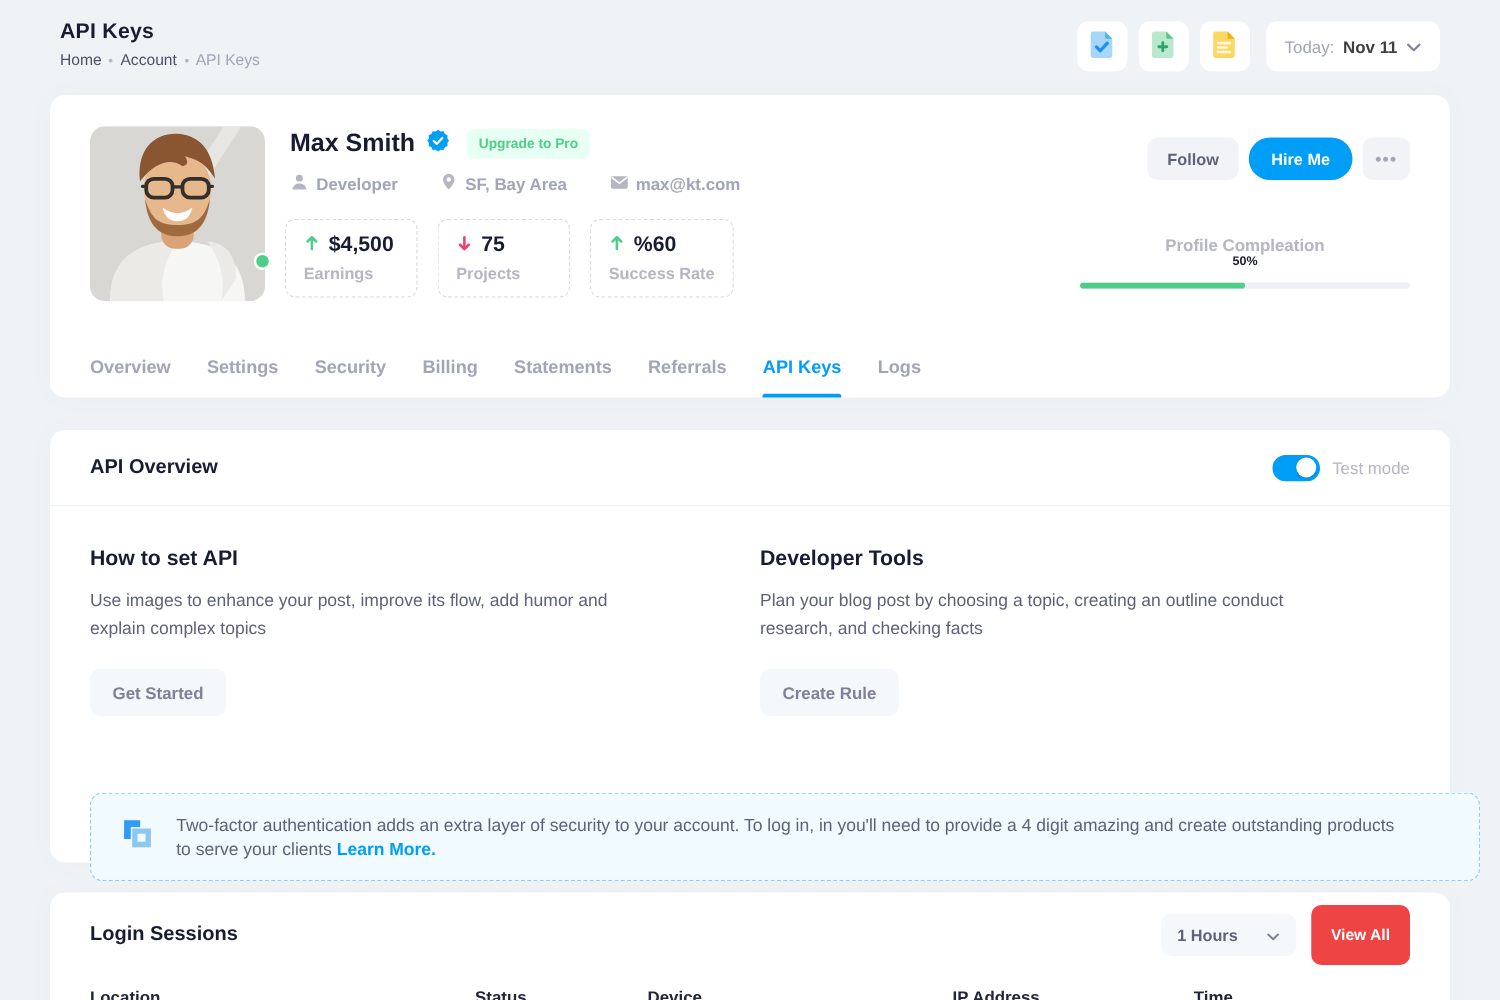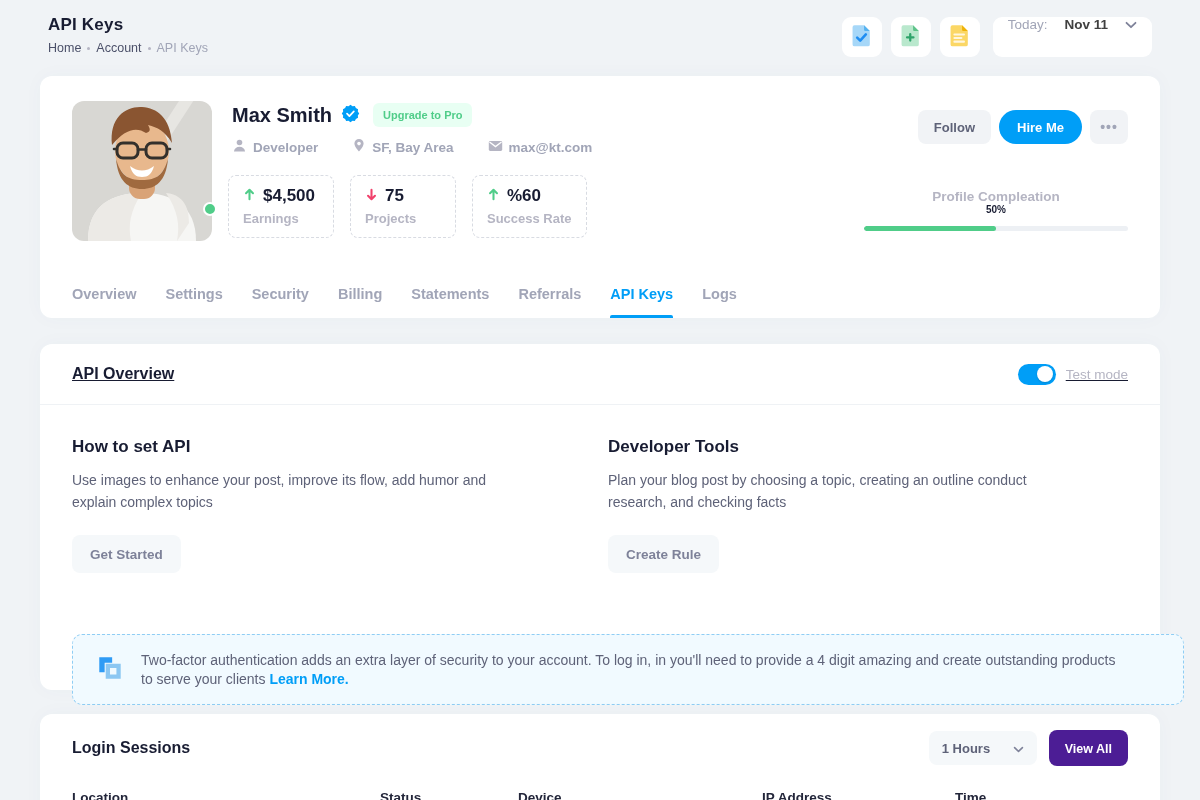--- a/index.html
+++ b/index.html
@@ -15,21 +15,21 @@
   
   .page-head { position:absolute; left:48px; top:15px; }
   .page-title { font-size:17px; font-weight:700; color:#181c32; letter-spacing:.2px; }
   .breadcrumb { margin-top:6px; font-size:12.5px; color:#4b5069; display:flex; align-items:center; gap:6px; }
   .crumb { cursor:pointer; }
   .crumb.muted { color:#a1a5b7; cursor:default; }
   .crumb-dot { width:3px; height:3px; border-radius:50%; background:#b5b5c3; display:inline-block; }
 
   .head-actions { position:absolute; top:17px; right:48px; display:flex; align-items:center; gap:9px; }
   .icon-btn { width:40px; height:40px; background:#fff; border:none; border-radius:9px; display:flex; align-items:center; justify-content:center; cursor:pointer; }
-  .date-btn { height:40px; background:#fff; border:none; border-radius:9px; display:flex; align-items:flex-start; gap:17px; padding:0 15px; margin-left:4px; cursor:pointer; font-family:inherit; }
+  .date-btn { height:40px; background:#fff; border:none; border-radius:9px; display:flex; align-items:center; gap:7px; padding:0 15px; margin-left:4px; cursor:pointer; font-family:inherit; }
   .date-prefix { font-size:13.5px; color:#a1a5b7; }
   .date-value { font-size:13.5px; color:#404040; font-weight:700; }
 
   
   .card-profile { left:40px; top:76px; width:1120px; height:242px; }
   .avatar-wrap { position:absolute; left:32px; top:25px; width:140px; height:140px; }
   .avatar { width:140px; height:140px; border-radius:12px; overflow:hidden; display:block; }
   .status-dot { position:absolute; left:131px; top:101px; width:14px; height:14px; border-radius:50%; background:#50cd89; border:2px solid #fff; }
 
   .name-row { position:absolute; left:192px; top:27px; display:flex; align-items:center; gap:9px; }
@@ -56,21 +56,21 @@
   .progress-track { margin-top:11px; height:5px; background:#edf0f4; border-radius:3px; overflow:hidden; }
   .progress-fill { height:100%; width:50%; background:#50cd89; border-radius:3px; }
 
   .tabs { position:absolute; left:32px; bottom:0; height:48px; display:flex; align-items:center; gap:29px; }
   .tab { position:relative; height:100%; display:flex; align-items:center; font-size:14.5px; font-weight:600; color:#a1a5b7; cursor:pointer; }
   .tab.active { color:#009ef7; }
   .tab.active::after { content:""; position:absolute; left:0; right:0; bottom:0; height:3px; background:#009ef7; border-radius:2px 2px 0 0; }
 
   
   .card-api { left:40px; top:344px; width:1120px; height:346px; }
-  .api-head { height:61px; border-bottom:1px solid #eff2f5; display:flex; align-items:center; justify-content:space-between; padding:0 32px;text-decoration:underline; }
+  .api-head { height:61px; border-bottom:1px solid #eff2f5; display:flex; align-items:center; justify-content:space-between; padding:0 32px; }
   .api-title { font-size:16px; font-weight:700; color:#181c32; }
   .toggle-wrap { display:flex; align-items:center; gap:10px; cursor:pointer; }
   .toggle { width:38px; height:21px; background:#009ef7; border-radius:11px; position:relative; }
   .toggle-knob { position:absolute; top:2.5px; right:3px; width:16px; height:16px; background:#fff; border-radius:50%; box-shadow:0 1px 2px rgba(0,0,0,.15); }
   .toggle-label { font-size:13.5px; color:#b5b5c3; font-weight:500; }
 
   .api-section { position:absolute; top:93px; }
   .api-section.left { left:32px; width:440px; }
   .api-section.right { left:568px; width:480px; }
   .section-title { font-size:17px; font-weight:700; color:#181c32; }
@@ -80,21 +80,21 @@
   .banner { position:absolute; left:32px; top:246px; width:1112px; height:71px; background:#f1faff; border:1px dashed #8fcdf4; border-radius:10px; display:flex; align-items:center; padding:0 22px; gap:16px;margin-top:44px; }
   .banner-text { font-size:14px; line-height:1.35; color:#5e6278; max-width:975px; }
   .banner-link { color:#009ef7; font-weight:600; cursor:pointer; }
 
   
   .card-login { left:40px; top:714px; width:1120px; height:140px; }
   .login-head { height:68px; display:flex; align-items:center; justify-content:space-between; padding:0 32px; }
   .login-title { font-size:16px; font-weight:700; color:#181c32; }
   .login-controls { display:flex; align-items:center; gap:12px; }
   .select-light { height:34px; min-width:108px; background:#f5f8fa; border:none; border-radius:8px; display:flex; align-items:center; justify-content:space-between; gap:14px; padding:0 13px; font-size:13px; font-weight:600; color:#5e6278; font-family:inherit; cursor:pointer; }
-  .btn-primary { height:36px; padding:12px 16px; background:#4c1d95; color:#fff; border:none; border-radius:8px; font-size:12.5px; font-weight:700; font-family:inherit; cursor:pointer; }
+  .btn-primary { height:48px; padding:12px 16px; background:#ef4444; color:#fff; border:none; border-radius:8px; font-size:12.5px; font-weight:700; font-family:inherit; cursor:pointer; }
   .table-head { position:absolute; left:0; top:76px; width:100%; height:30px; }
   .th { position:absolute; font-size:13.5px; font-weight:700; color:#23263a; }
   .th.c0 { left:32px; } .th.c1 { left:340px; } .th.c2 { left:478px; } .th.c3 { left:722px; } .th.c4 { left:915px; }
 </style>
 </head>
 <body>
 
 <div class="page-head">
   <div class="page-title">API Keys</div>
   <div class="breadcrumb">

